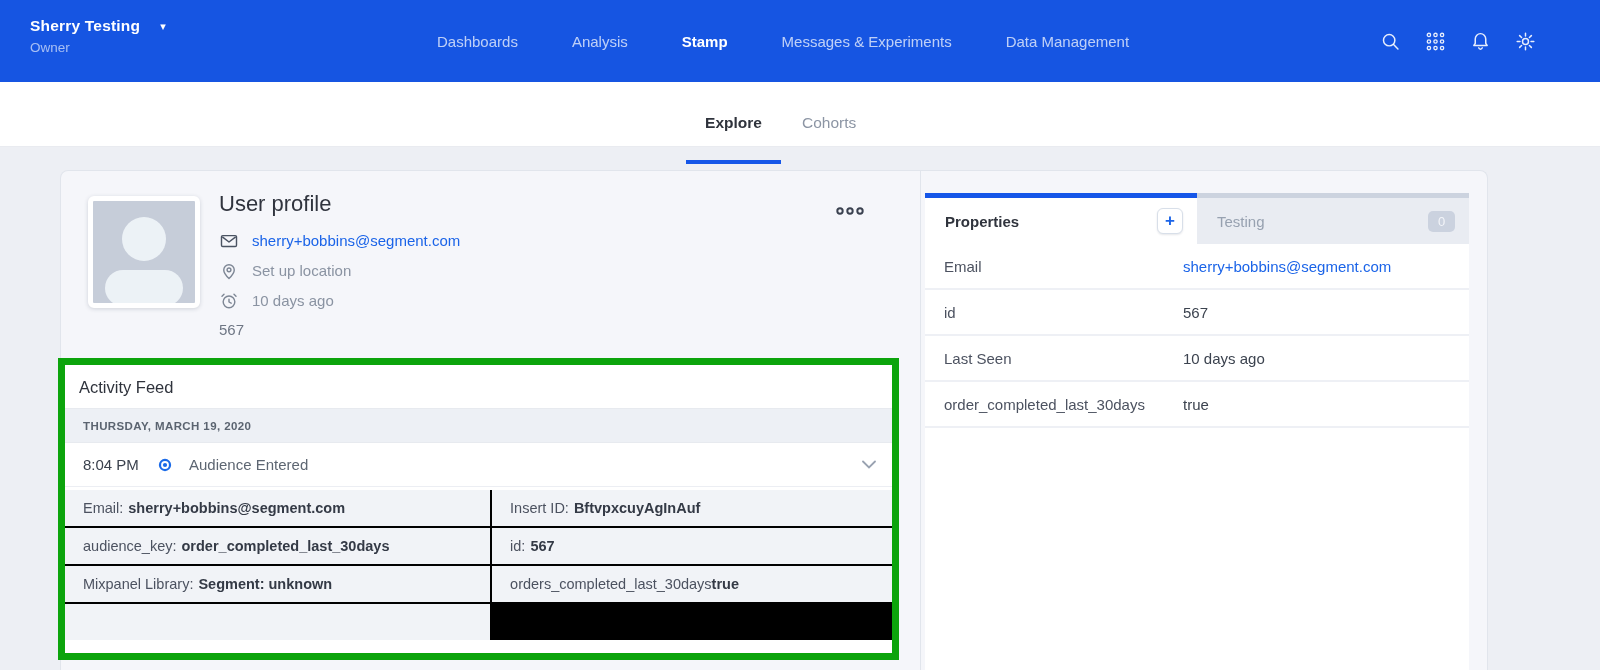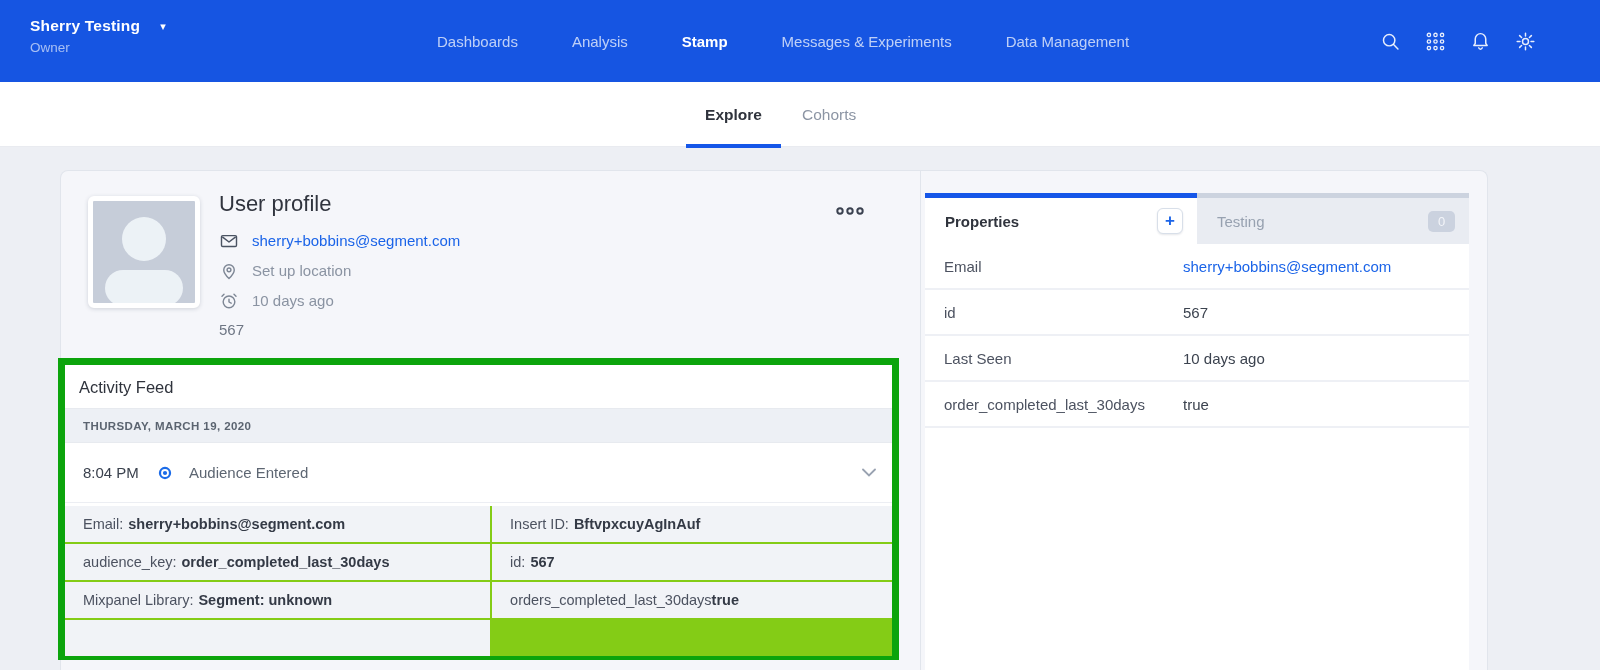--- a/index.html
+++ b/index.html
@@ -21,21 +21,21 @@
              cursor: pointer; white-space: nowrap; }
   .navitem.active { color: #fff; font-weight: bold; }
   .navicons { position: absolute; right: 64px; top: 0; height: 82px;
               display: flex; align-items: center; gap: 24px; }
   .iconbtn { background: none; border: 0; cursor: pointer; padding: 0; line-height: 0; }
   .iconbtn svg { display: block; }
 
   
   .tabbar { position: absolute; top: 82px; left: 0; width: 100%; height: 65px;
             background: #fff; border-bottom: 1px solid #e9ebf0; }
-  .tab { position: absolute; top: 0; height: 65px; display: flex; align-items: center;
+  .tab { position: absolute; top: 0; height: 81px; display: flex; align-items: center;
          font-size: 15.5px; color: #2f333c; cursor: pointer; }
   .tab-explore { left: 686px; width: 95px; justify-content: center; font-weight: bold; }
   .tab-cohorts { left: 802px; color: #8c95a4; }
   .tab-underline { position: absolute; left: 0; bottom: -1px; height: 4px; width: 100%;
                    background: var(--accent-blue, #1556E8); }
 
   
   .card { position: absolute; left: 60px; top: 170px; width: 1428px; height: 500px;
           background: #f5f6fa; border: 1px solid #e1e5ec; border-bottom: 0;
           border-radius: 8px 8px 0 0; }
@@ -57,27 +57,27 @@
               cursor: pointer; padding: 4px; line-height: 0; }
 
   
   .green-box { position: absolute; left: -3px; top: 187px; width: 841px; height: 302px;
                border: 7px solid var(--annotation-green, #0CA40C); background: #fff; }
   .feed-title { height: 44px; line-height: 44px; padding-left: 14px; font-size: 16.5px;
                 color: #2f333c; background: #fff; border-bottom: 1px solid #e7eaef; }
   .feed-date { height: 34px; line-height: 34px; padding-left: 18px; background: #edf0f5;
                font-size: 11.5px; font-weight: bold; color: #5b6470; letter-spacing: .4px;
                border-bottom: 1px solid #e7eaef; }
-  .event-row { height: 60px; display: flex; align-items: center; padding: 0 16px 0 18px;
+  .event-row { height: 44px; display: flex; align-items: center; padding: 0 16px 0 18px;
                background: #fff; border-bottom: 1px solid #eceef3; cursor: pointer; }
   .event-time { font-size: 15px; color: #3a414d; width: 75px; }
   .event-row svg.bullseye { margin-right: 17px; }
   .event-name { font-size: 15px; color: #5d6672; flex: 1; }
   .detail-grid { margin-top: 3px; display: grid; grid-template-columns: 51.4% 1fr;
-                 gap: 2px; background: #84cc16; }
+                 gap: 2px; background: #000000; }
   .dcell { height: 36px; line-height: 36px; background: #f1f3f7; font-size: 14.5px;
            color: #4c5260; padding-left: 18px; white-space: nowrap; overflow: hidden; }
   .dcell.rcol { }
   .dvalue { font-weight: bold; color: #343a46; margin-left: 5px; }
   .dcell.nogap .dvalue { margin-left: 0; }
 
   
   .right-section { position: absolute; left: 844px; top: 0; width: 568px; height: 500px; }
   .ptabs { position: absolute; left: 20px; top: 22px; width: 544px; height: 51px; display: flex; }
   .ptab { width: 272px; display: flex; align-items: center; padding: 0 14px 0 20px;

